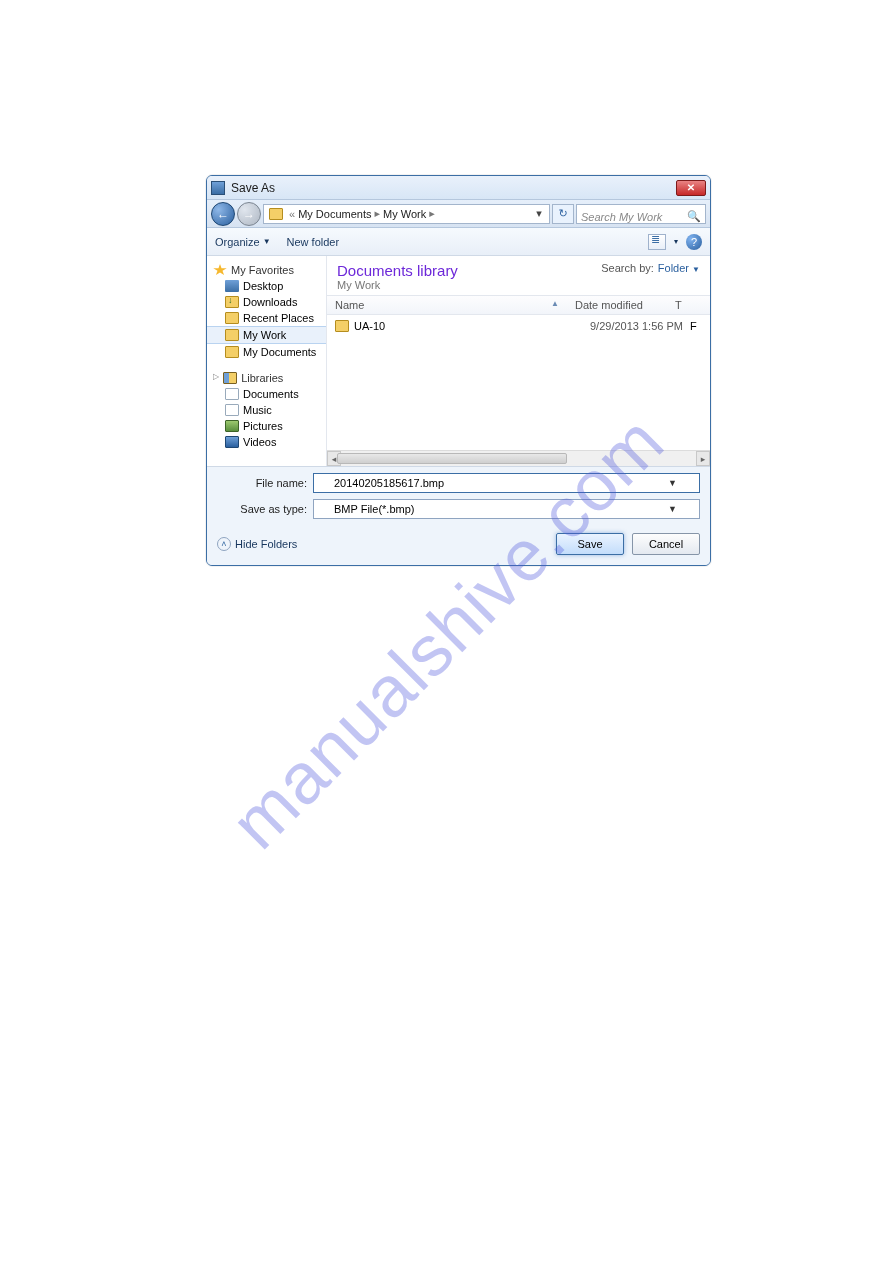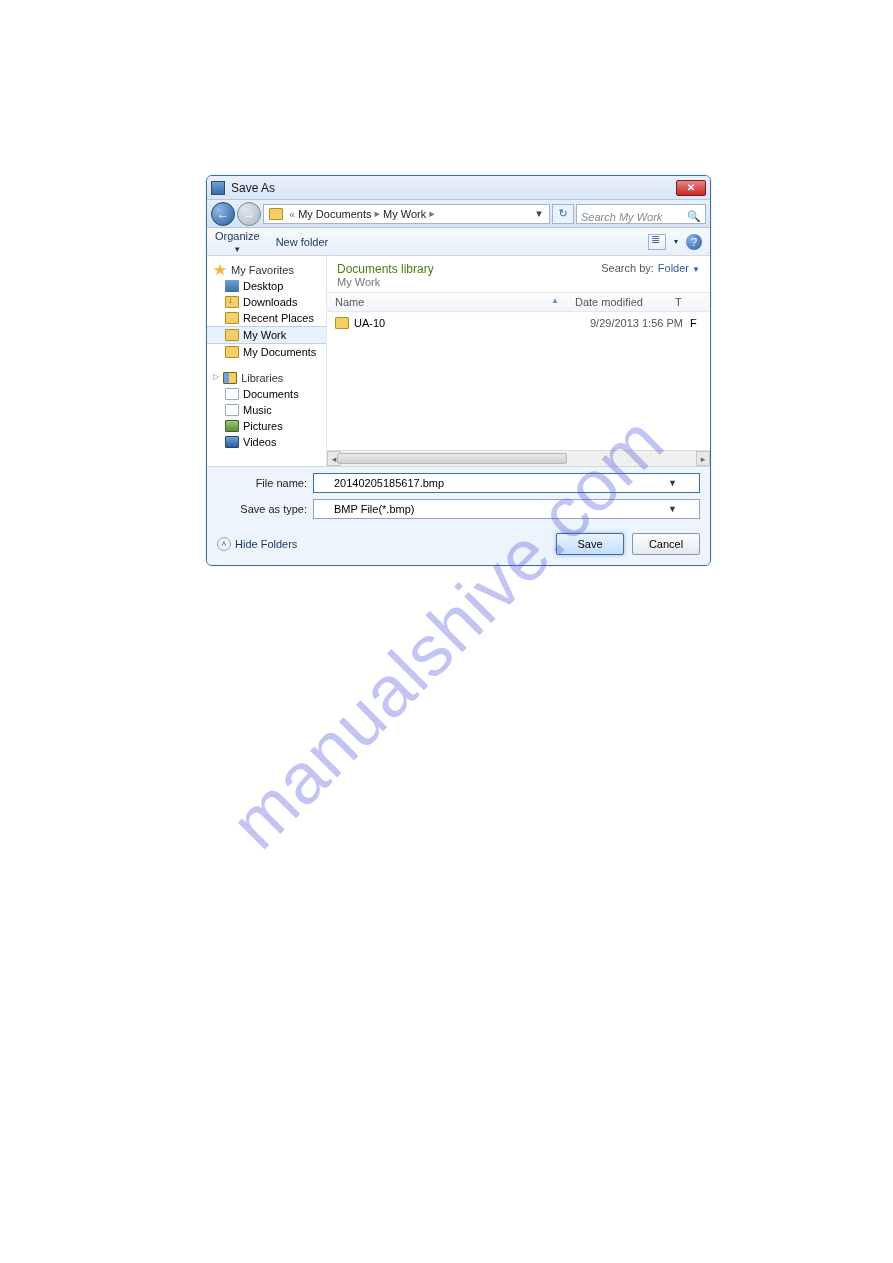--- a/index.html
+++ b/index.html
@@ -59,21 +59,21 @@
     background:#fff; display:flex; align-items:flex-end; padding:0 4px;
     color:#888; font-style:italic; }
   .searchbox .mag { margin-left:auto; color:#3b6ea5; font-style:normal; }
 
   .toolbar {
     height:28px; background: linear-gradient(#f6fafe,#e8eff8);
     border-bottom:1px solid #cfd9e6; display:flex; align-items:center;
     padding:0 8px; gap:16px;
   }
   .tb-item { color:#17365d; cursor:pointer; display:flex;
-    align-items:center; gap:3px;flex-direction:column; }
+    align-items:center; gap:3px; }
   .tb-arrow { font-size:8px; color:#17365d; }
   .tb-right { margin-left:auto; display:flex; gap:8px; align-items:center;}
   .viewbtn { width:18px; height:16px; border:1px solid #9fb2cc;
     background:linear-gradient(#fff,#e8eff8); position:relative; }
   .viewbtn::before{ content:"≣"; position:absolute; left:2px; top:-2px;
     font-size:11px; color:#3b6ea5;}
   .helpbtn { width:16px; height:16px; border-radius:50%;
     background:radial-gradient(circle at 30% 30%,#7fb3f0,#2a5f9e);
     color:#fff; font-size:11px; display:flex; align-items:center;
     justify-content:center; cursor:pointer; }
@@ -97,21 +97,21 @@
   .ico.recent{ background:#f4cf67; border:1px solid #b58d1e; }
   .ico.folder{ background:#f4cf67; border:1px solid #b58d1e; }
   .ico.lib{ background:linear-gradient(90deg,#6fa0d8 40%,#f4cf67 40%); border:1px solid #7a6020;}
   .ico.doc{ background:#fff; border:1px solid #9ab; }
   .ico.music{ background:#fff; border:1px solid #9ab; }
   .ico.pic{ background:linear-gradient(#9cc96f,#5a8f3d); border:1px solid #3d6428; }
   .ico.vid{ background:linear-gradient(#6fa0d8,#2a5f9e); border:1px solid #1e4773;}
 
   .content { flex:1; display:flex; flex-direction:column; }
   .lib-head { padding:6px 10px 4px; display:flex; align-items:flex-start; }
-  .lib-title { color:#4d7c0f; font-size:12px; }
+  .lib-title { color:#6d28d9; font-size:15px; }
   .lib-sub  { color:#777; font-size:11px; }
   .arrange  { margin-left:auto; font-size:11px; color:#555;
     display:flex; gap:4px; align-items:center; }
   .arrange .link { color:#2a5f9e; cursor:pointer; }
 
   .cols { display:flex; border-top:1px solid #e3e7ee;
     border-bottom:1px solid #e3e7ee; font-size:11px; color:#555;
     background:linear-gradient(#fdfdfe,#f2f5fa); }
   .col { padding:3px 8px; cursor:pointer; }
   .col.name { flex:0 0 240px; display:flex; align-items:flex-start; gap:12px;}

